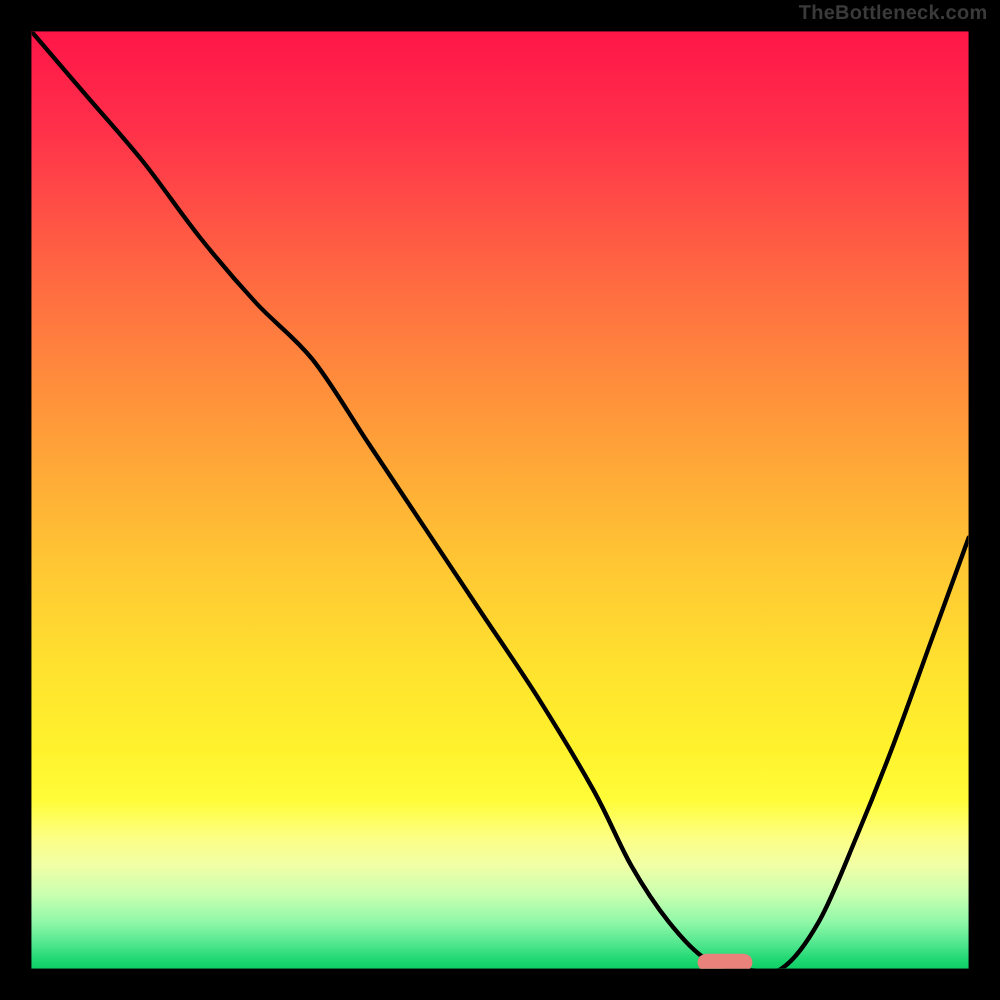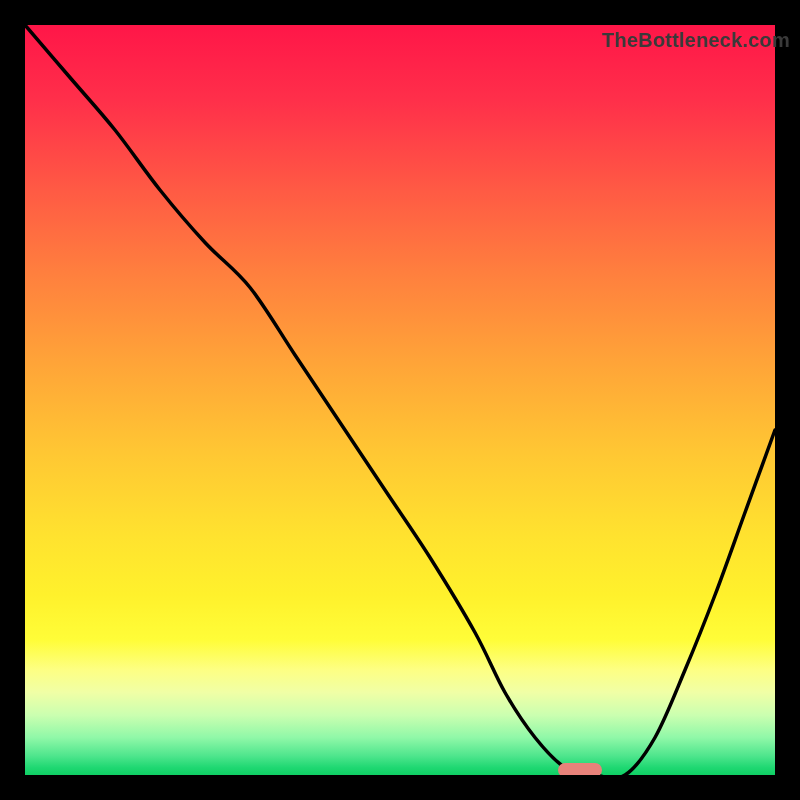--- a/index.html
+++ b/index.html
@@ -15,25 +15,24 @@
     position: relative;
     width: 800px;
     height: 800px;
     background: #000;
   }
   .watermark {
     position: absolute;
     top: 2px;
     right: 10px;
     color: #3a3a3a;
-    font-size: 20px;
+    font-size: 16px;
     font-weight: 600;
     letter-spacing: 0.2px;
     z-index: 10;
-    margin-top: 27px;
   }
   .plot-area {
     position: absolute;
     left: 25px;
     top: 25px;
     width: 750px;
     height: 750px;
     overflow: hidden;
   }
   .gradient {

